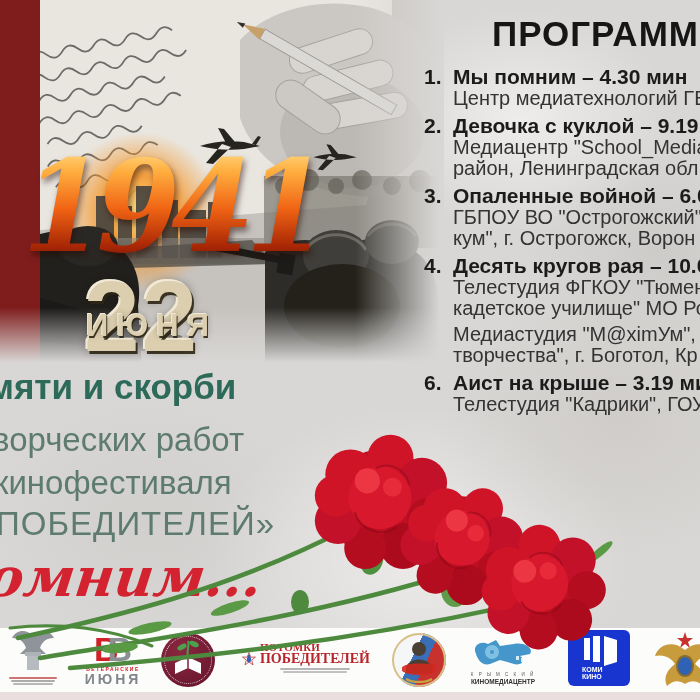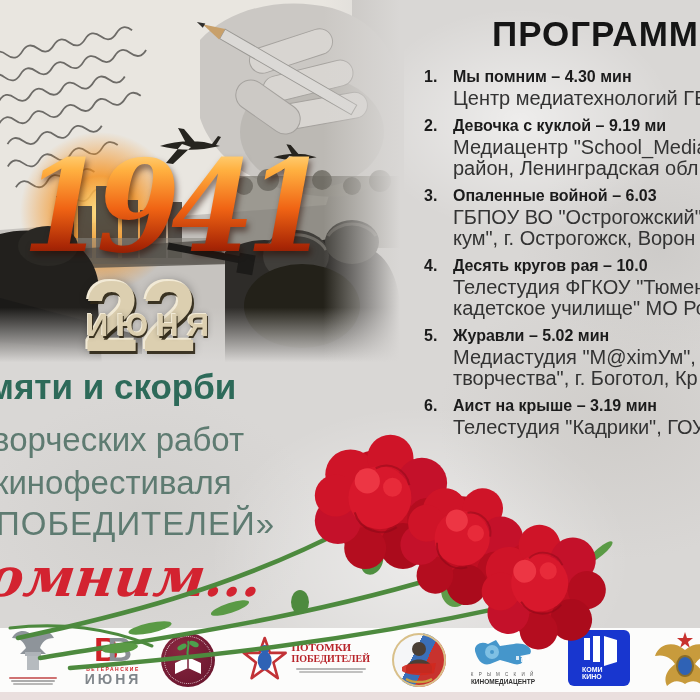--- a/index.html
+++ b/index.html
@@ -12,21 +12,21 @@
     position:absolute;inset:0;z-index:0;pointer-events:none;
     background:
       radial-gradient(220px 160px at 520px 120px, rgba(255,255,255,.55), rgba(255,255,255,0) 70%),
       radial-gradient(260px 200px at 620px 420px, rgba(197,194,190,.5), rgba(197,194,190,0) 70%),
       radial-gradient(300px 220px at 420px 560px, rgba(255,255,255,.5), rgba(255,255,255,0) 70%),
       radial-gradient(240px 180px at 150px 520px, rgba(201,199,196,.45), rgba(201,199,196,0) 70%),
       radial-gradient(200px 150px at 660px 250px, rgba(188,186,183,.4), rgba(188,186,183,0) 70%);
   }
 
   
-  .collage{position:absolute;left:0;top:0;width:404px;height:366px;z-index:1;overflow:hidden;background:#4c1d95;}
+  .collage{position:absolute;left:0;top:0;width:404px;height:366px;z-index:1;overflow:hidden;background:#7f1d1d;padding-left:40px;}
   .collage-fade{position:absolute;inset:0;pointer-events:none;
     background:
       linear-gradient(to right, rgba(217,215,213,0) 80%, #d9d7d5 99%),
       linear-gradient(to bottom, rgba(217,215,213,0) 84%, #d9d7d5 99%);}
   .year1941{
     position:absolute;left:22px;top:146px;z-index:3;white-space:nowrap;
     font-family:"DejaVu Serif",serif;font-style:italic;font-weight:700;
     font-size:120px;line-height:1;letter-spacing:-9px;
     background:linear-gradient(180deg,#ffe49a 0%,#ffb040 22%,#f06414 52%,#a82605 82%,#601302 100%);
     -webkit-background-clip:text;background-clip:text;color:transparent;
@@ -43,21 +43,21 @@
     position:absolute;left:86px;top:308px;z-index:4;
     font-weight:800;font-size:31px;letter-spacing:8px;color:#dccfb0;
     text-shadow:1px 2px 0 rgba(45,38,20,.9), -1px -1px 0 #f2ead6, 0 0 6px rgba(0,0,0,.3);
   }
 
   
   .program{position:absolute;left:424px;top:14px;width:276px;z-index:2;color:#1d1d1d;}
   .program-title{font-size:35px;font-weight:800;letter-spacing:1px;margin-left:68px;white-space:nowrap;color:#161616;}
   .program-list{margin-top:11px;}
   .item{margin-bottom:5px;}
-  .item-title{font-size:16px;font-weight:800;line-height:23px;white-space:nowrap;color:#1b1b1b;}
+  .item-title{font-size:21px;font-weight:800;line-height:23px;white-space:nowrap;color:#1b1b1b;}
   .item-title .num{display:inline-block;width:29px;}
   .item-line{font-size:20px;font-weight:400;line-height:21px;margin-left:29px;white-space:nowrap;color:#333;}
 
   
   .lt{position:absolute;z-index:2;white-space:nowrap;}
   .lt1{left:-12px;top:367px;font-size:35px;font-weight:800;color:#2d6a59;}
   .lt2{left:-8px;top:421px;font-size:33px;color:#5e7b71;}
   .lt3{left:-6px;top:464px;font-size:33px;color:#5e7b71;}
   .lt4{left:-4px;top:505px;font-size:33px;color:#5e7b71;letter-spacing:1px;}
   .lt-script{
@@ -85,21 +85,21 @@
   
   .lib-circle{position:relative;width:54px;height:54px;border-radius:50%;
     background:radial-gradient(circle at 38% 32%, #8a2740, #6d1830 75%);margin:0 auto;}
   .lib-circle::after{content:"";position:absolute;inset:3px;border-radius:50%;border:1px dotted rgba(255,255,255,.75);}
 
   
   .potomki{display:flex;align-items:flex-start;}
   .potomki-text{margin-left:4px;margin-top:9px;}
   .potomki-l1,.potomki-l2{font-family:"Liberation Serif",serif;font-weight:700;color:#b8242a;line-height:11px;}
   .potomki-l1{font-size:11px;}
-  .potomki-l2{font-size:10px;}
+  .potomki-l2{font-size:14px;}
 
   
   .patriot{position:relative;width:54px;height:54px;border-radius:50%;overflow:hidden;margin:0 auto;
     background:linear-gradient(115deg,#f5f6f8 0 40%, #3a6fb8 40% 60%, #c8322e 60% 100%);
     box-shadow:inset 0 0 0 2px #d9c089;}
 
   
   .crimea{text-align:center;}
   .crimea-l1{font-size:4.5px;letter-spacing:2px;color:#555;line-height:6px;}
   .crimea-l2{font-size:6.5px;font-weight:700;color:#333;line-height:8px;}
@@ -228,21 +228,20 @@
         <div class="item-line">кум",  г. Острогожск, Ворон</div>
       </div>
 
       <div class="item">
         <div class="item-title"><span class="num">4.</span><span>Десять кругов рая – 10.0</span></div>
         <div class="item-line">Телестудия ФГКОУ "Тюмен"</div>
         <div class="item-line">кадетское училище" МО Ро</div>
       </div>
 
       <div class="item">
-        <div class="item-title"><span class="num">5.</span><span>Журавли – 5.02 мин</span></div>
         <div class="item-line">Медиастудия "М@хimУм",</div>
         <div class="item-line">творчества", г. Боготол, Кр</div>
       </div>
 
       <div class="item">
         <div class="item-title"><span class="num">6.</span><span>Аист на крыше – 3.19 мин</span></div>
         <div class="item-line">Телестудия "Кадрики", ГОУ</div>
       </div>
 
     </div>

